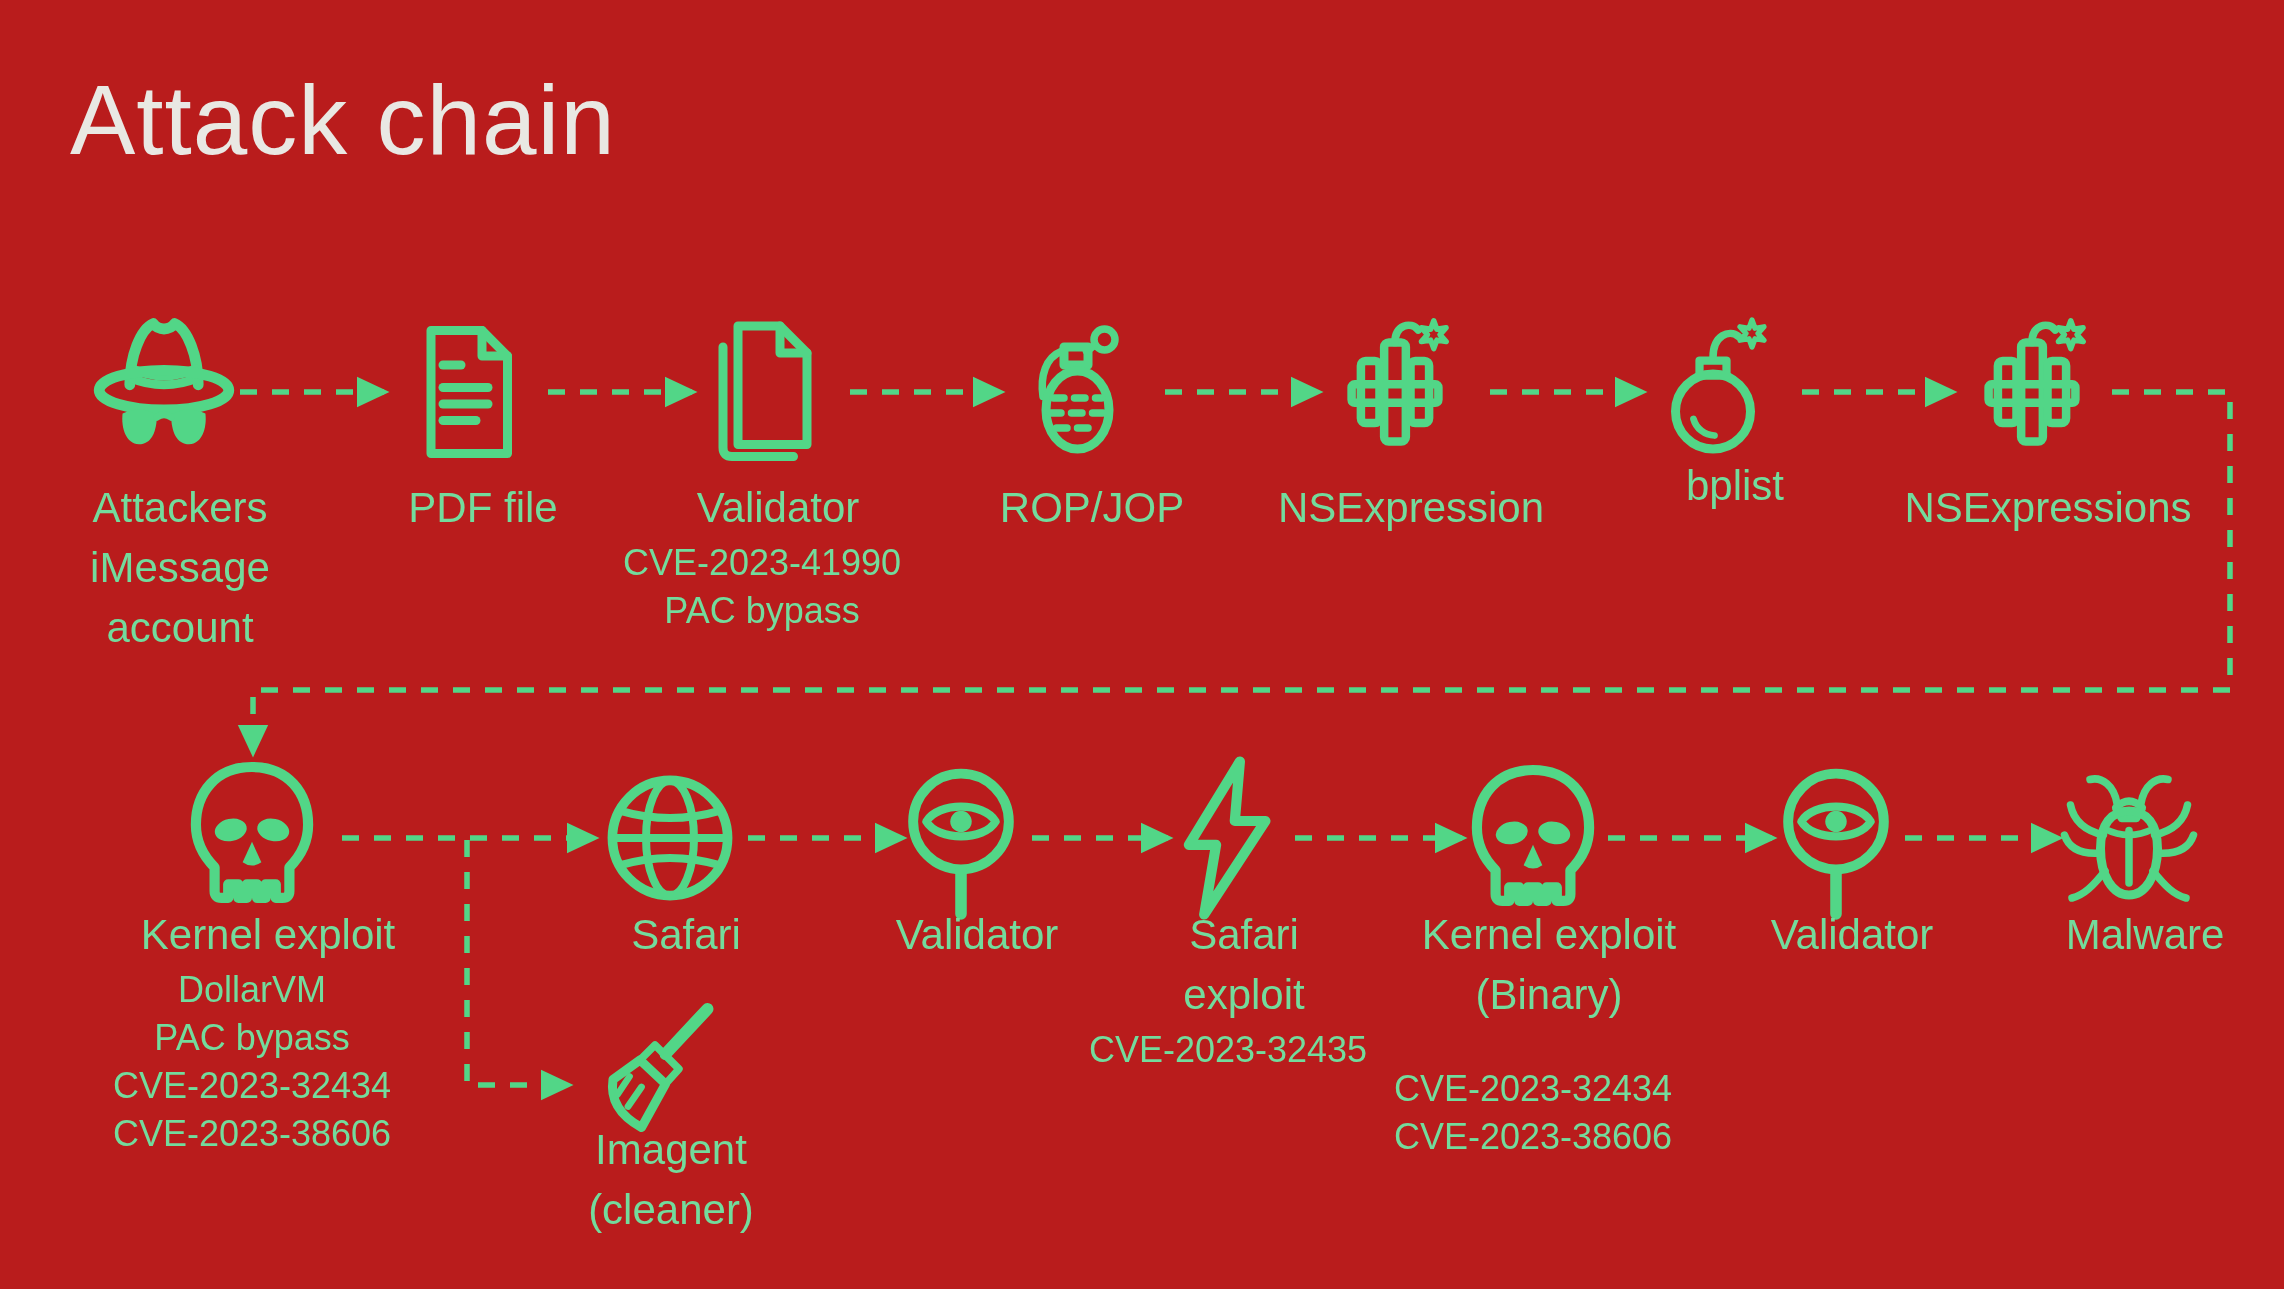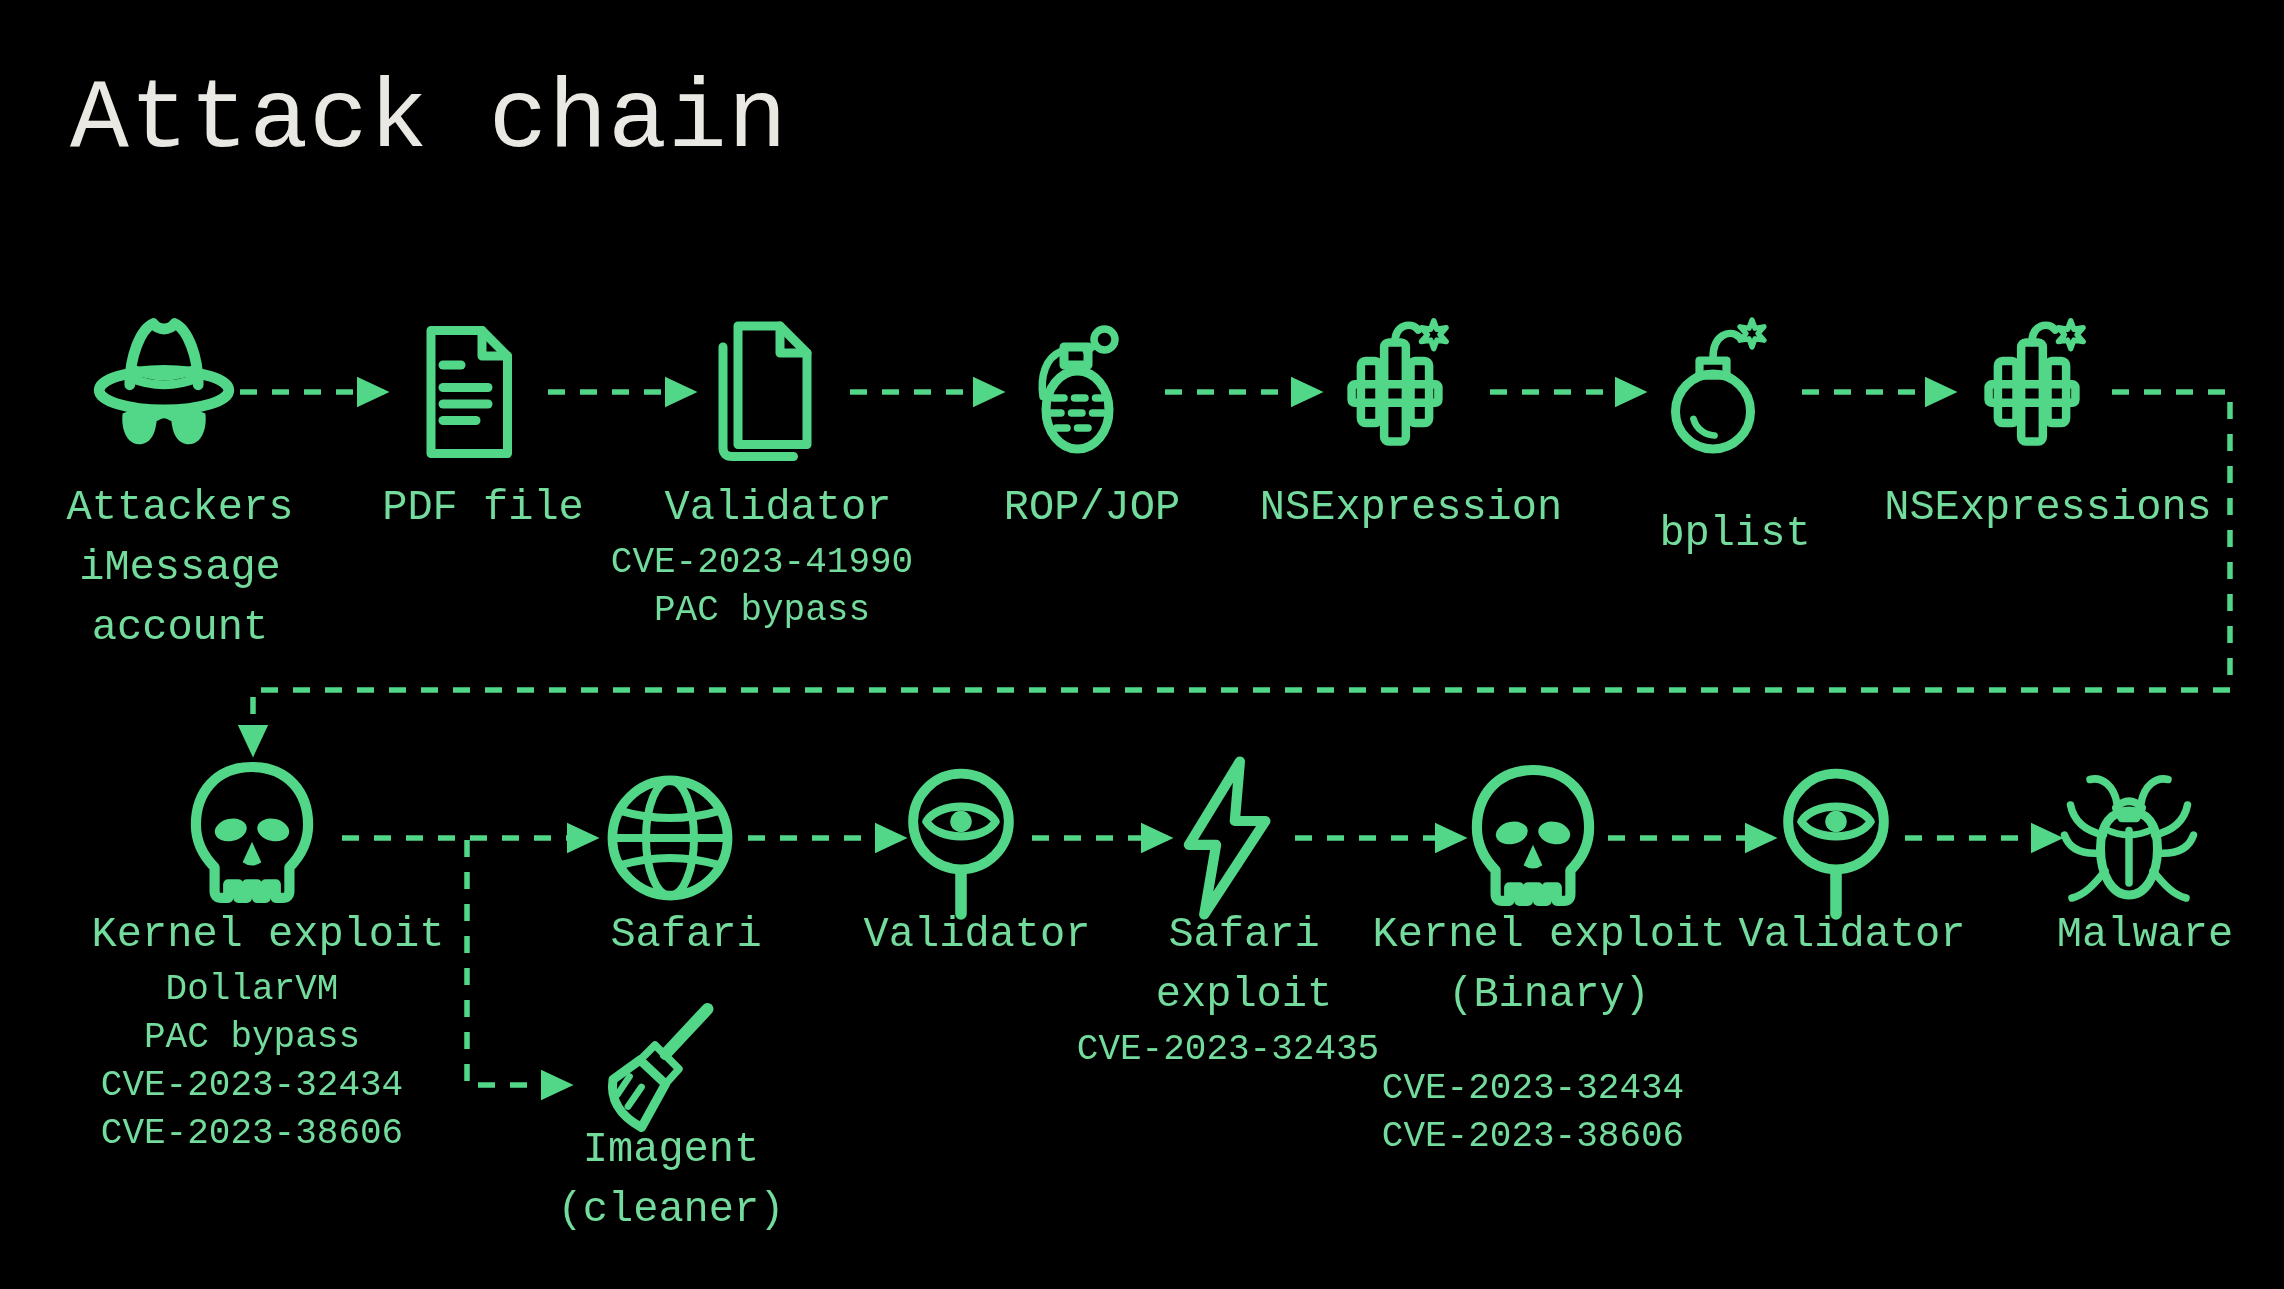--- a/index.html
+++ b/index.html
@@ -1,19 +1,19 @@
 <!DOCTYPE html>
 <html><head>
 <meta charset="utf-8">
 <style>
   html,body{margin:0;padding:0;background:#262625;}
   #stage{
     position:relative;width:2284px;height:1289px;overflow:hidden;
-    background:#000000;
-    font-family:Liberation Mono, monospace;
+    background:#b91c1c;
+    font-family:Liberation Sans, sans-serif;
   }
   .title{
     position:absolute;left:70px;top:64px;
     font-size:98px;font-weight:400;letter-spacing:1px;
     color:#e9e8e3;white-space:nowrap;
   }
   .icon-box{position:absolute;transform:translate(-50%,-50%);color:#52d687;line-height:0;}
   .icon-box svg{display:block;}
   .node-label{
     position:absolute;transform:translateX(-50%);
@@ -137,21 +137,21 @@
       </div>
       <div class="icon-box" style="left: 1719px; top: 392px;">
         <svg width="150" height="150" viewBox="0 0 100 100">
    <circle cx="46" cy="63" r="25" stroke="currentColor" fill="none" stroke-linecap="round" stroke-linejoin="round" stroke-width="6"></circle>
    <path d="M33,68 A15,15 0 0 0 47,79" stroke="currentColor" fill="none" stroke-linecap="round" stroke-linejoin="round" stroke-width="4.5"></path>
    <rect x="37" y="29" width="18" height="10" stroke="currentColor" fill="none" stroke-linecap="round" stroke-linejoin="round" stroke-width="5.5"></rect>
    <path d="M46,27 C46,12 57,8 63,13" stroke="currentColor" fill="none" stroke-linecap="round" stroke-linejoin="round" stroke-width="5"></path>
    <polygon transform="translate(-3,-2)" points="75,4 77,9.5 83,8.5 79,13 83,17.5 77,16.5 75,22 73,16.5 67,17.5 71,13 67,8.5 73,9.5" stroke="currentColor" fill="none" stroke-linecap="round" stroke-linejoin="round" stroke-width="3.5"></polygon>
         </svg>
       </div>
-      <div class="node-label" data-node-id="bplist" style="left: 1719px; top: 504px;">
+      <div class="node-label" data-node-id="bplist" style="left: 1719px; top: 456px;">
         <div class="main">
           <div>bplist</div>
         </div>
       </div>
       <div class="icon-box" style="left: 2032px; top: 392px;">
         <svg width="155" height="155" viewBox="0 0 100 100">
    <rect x="43" y="18" width="14" height="64" rx="3" stroke="currentColor" fill="none" stroke-linecap="round" stroke-linejoin="round" stroke-width="5.5"></rect>
    <rect x="28" y="30" width="12" height="40" rx="3" stroke="currentColor" fill="none" stroke-linecap="round" stroke-linejoin="round" stroke-width="5.5"></rect>
    <rect x="60" y="30" width="12" height="40" rx="3" stroke="currentColor" fill="none" stroke-linecap="round" stroke-linejoin="round" stroke-width="5.5"></rect>
    <rect x="22" y="45" width="56" height="12" rx="2" stroke="currentColor" fill="none" stroke-linecap="round" stroke-linejoin="round" stroke-width="5.5"></rect>

